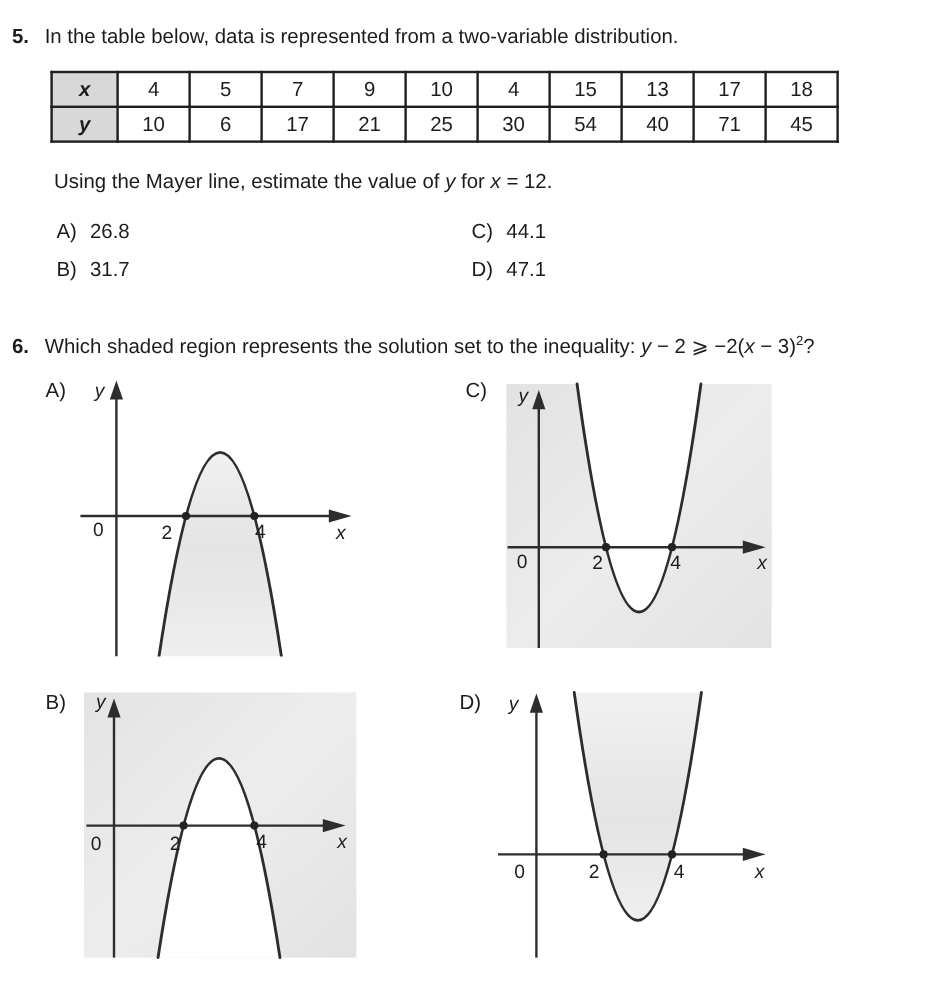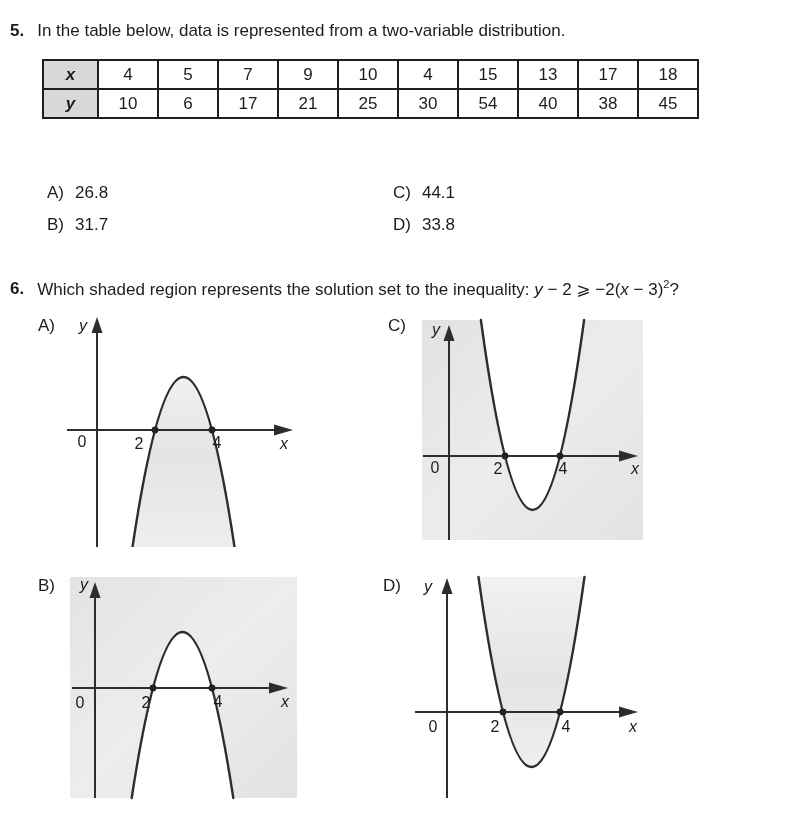--- a/index.html
+++ b/index.html
@@ -64,42 +64,45 @@
     <tr>
       <th>y</th>
       <td>10</td>
       <td>6</td>
       <td>17</td>
       <td>21</td>
       <td>25</td>
       <td>30</td>
       <td>54</td>
       <td>40</td>
-      <td>38</td>
+      <td>71</td>
       <td>45</td>
     </tr>
   </tbody>
     </table>
 
+  <div class="abs" style="left:45px;top:142px;font-size:17px;white-space:nowrap;">
+    <span>Using the Mayer line, estimate the value of </span><span class="it">y</span><span> for </span><span class="it">x</span><span> = 12.</span>
+  </div>
 
   <div class="opt" style="left:47px;top:183px;">
     <span>A)</span>
     <span>26.8</span>
   </div>
   <div class="opt" style="left:393px;top:183px;">
     <span>C)</span>
     <span>44.1</span>
   </div>
   <div class="opt" style="left:47px;top:215px;">
     <span>B)</span>
     <span>31.7</span>
   </div>
   <div class="opt" style="left:393px;top:215px;">
     <span>D)</span>
-    <span>33.8</span>
+    <span>47.1</span>
   </div>
 
   <div class="abs qline" style="left:10px;top:278px;">
     <span class="qnum">6.</span>
     <span><span>Which shaded region represents the solution set to the inequality: </span><span class="it">y</span><span> − 2 ⩾ −2(</span><span class="it">x</span><span> − 3)</span><sup class="exp">2</sup><span>?</span></span>
   </div>
 
   <div class="glabel" style="left:38px;top:316px;">A)</div>
   <svg class="abs" style="left:60px;top:315px;" width="245" height="232" viewBox="0 0 245 232">
     <defs>

